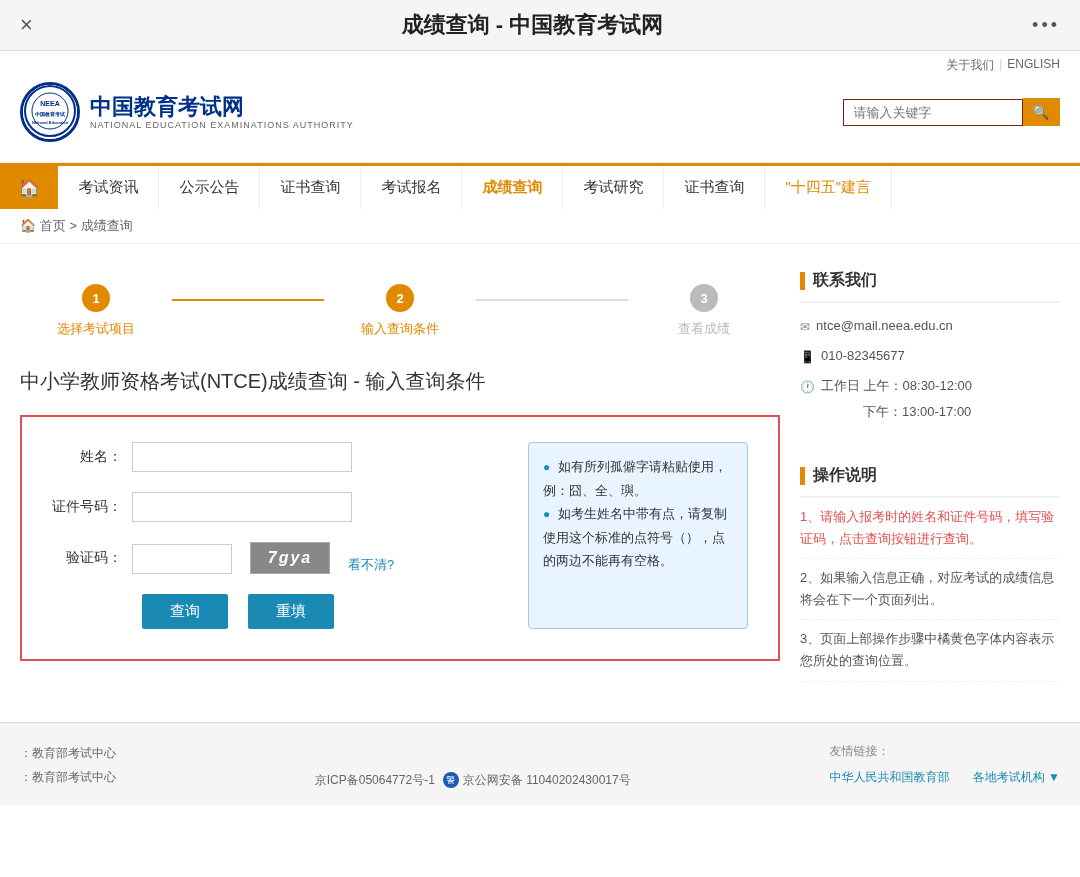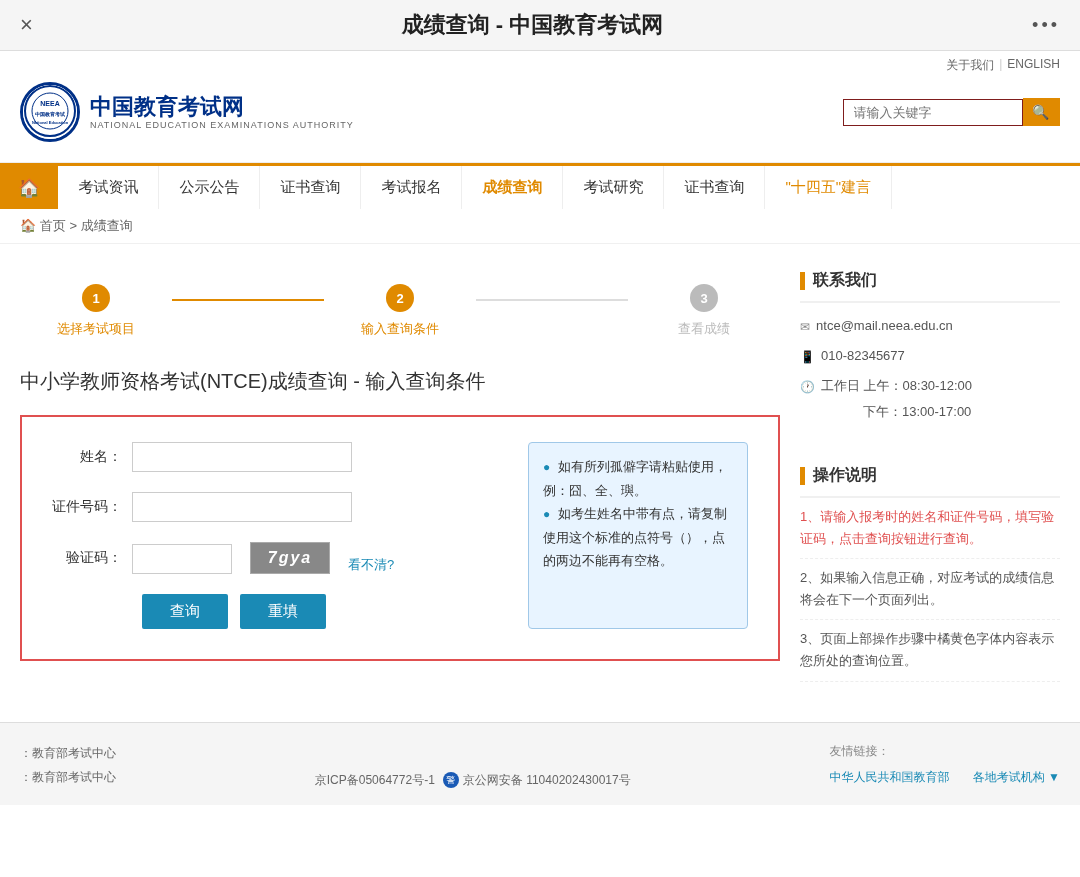--- a/index.html
+++ b/index.html
@@ -225,21 +225,21 @@
       font-size: 16px;
       font-style: italic;
       font-weight: bold;
       color: #fff;
       letter-spacing: 2px;
       border: 1px solid #aaa;
     }
     .captcha-link { color: #1a8ab5; font-size: 13px; cursor: pointer; text-decoration: none; }
     .btn-row {
       display: flex;
-      gap: 12px;
+      gap: 20px;
       padding-left: 90px;
       margin-top: 13px;
     }
     .btn-query {
       background: #1a8ab5;
       color: #fff;
       border: none;
       padding: 8px 28px;
       font-size: 15px;
       cursor: pointer;

